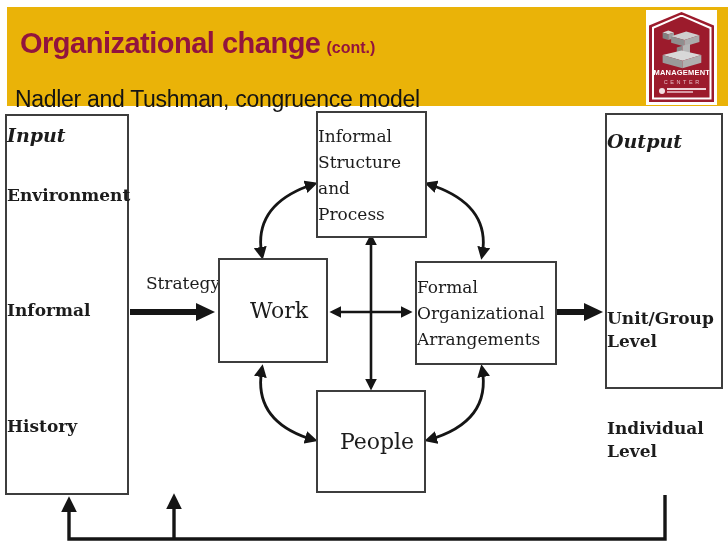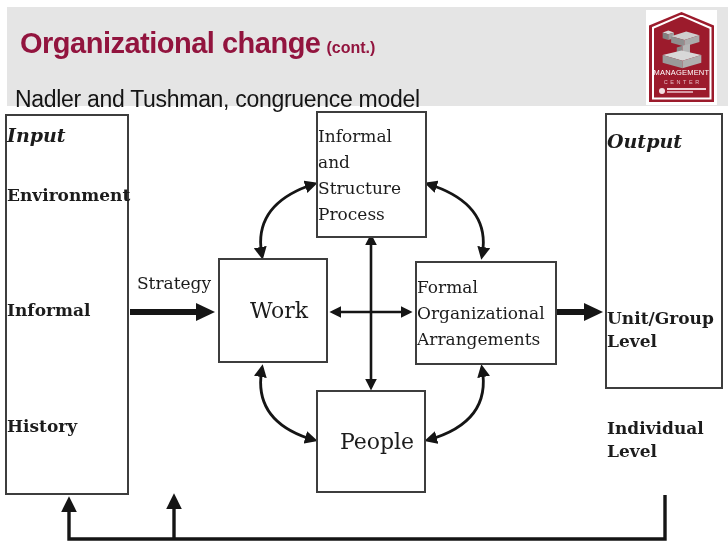--- a/index.html
+++ b/index.html
@@ -6,21 +6,21 @@
   html,body { background:#ffffff; }
   .slide {
     position:relative; width:728px; height:546px;
     background:#ffffff; overflow:hidden;
     font-family:"Liberation Sans", sans-serif;
   }
 
   
   .header-panel {
     position:absolute; left:7px; top:7px; width:721px; height:99px;
-    background:#e5e5e5;
+    background:#eab308;
   }
   .title-row { position:absolute; left:13px; top:20px; white-space:nowrap; }
   .title {
     font-size:29px; font-weight:bold; letter-spacing:-0.5px;
     color:#92143e;
   }
   .title-suffix { font-size:16px; font-weight:bold; color:#92143e; margin-left:6px; }
   .subtitle {
     position:absolute; left:8px; top:79px;
     font-size:23px; color:#141414; letter-spacing:-0.3px; white-space:nowrap;
@@ -34,21 +34,21 @@
   .badge, .badge-ring, .badge-core {
     position:absolute;
     clip-path:polygon(50% 0%, 100% 15%, 100% 100%, 0% 100%, 0% 15%);
   }
   .badge { inset:2px 3px 3px 3px; background:#9c1b2c; }
   .badge-ring { inset:2.5px; background:#ffffff; }
   .badge-core { inset:2px; background:#9c1b2c; }
   .logo-blocks { position:absolute; left:3px; top:9px; width:49px; height:45px; }
   .logo-line1 {
     position:absolute; left:0; right:0; bottom:21px;
-    font-size:7.5px; font-weight:normal; color:#ffffff; 
+    font-size:7.5px; font-weight:bold; color:#ffffff; 
     letter-spacing:0.2px; white-space:nowrap;
   }
   .logo-line2 {
     position:absolute; left:0; right:0; bottom:13px;
     font-size:5.5px; color:#e7bec6; text-align:center;
     letter-spacing:2.6px; text-indent:2.6px; white-space:nowrap;
   }
   .logo-fineprint { position:absolute; left:5px; right:4px; bottom:3px; height:8px; }
   .fine-dot {
     position:absolute; left:0; top:1px; width:6px; height:6px; border-radius:50%;
@@ -84,21 +84,21 @@
   .input-box  { left:5px;   top:8px;   width:124px; height:381px; }
   .output-box { left:605px; top:7px;   width:118px; height:276px; }
   .informal-box { left:316px; top:5px;   width:111px; height:127px; }
   .work-box     { left:218px; top:152px; width:110px; height:105px; }
   .formal-box   { left:415px; top:155px; width:142px; height:104px; }
   .people-box   { left:316px; top:284px; width:110px; height:103px; }
 
   .strategy-label {
     position:absolute; left:128px; top:167px; width:92px;
     font-family:"DejaVu Serif", serif; font-size:17px; color:#1c1c1c;
-    text-align:center;
+    text-align:right;
   }
 </style>
 </head>
 <body>
 
 <div class="slide">
 
   <div class="header-panel">
     <div class="title-row">
       <span class="title">Organizational change</span><span class="title-suffix">(cont.)</span>
@@ -175,22 +175,22 @@
       <div class="heading" style="top:7px">Input</div>
       <div class="item" style="top:68px"><span>Environment</span></div>
       <div class="item" style="top:183px"><span>Informal</span></div>
       <div class="item" style="top:299px"><span>History</span></div>
     </div>
 
     <div class="strategy-label">Strategy</div>
 
     <div class="dbox informal-box multiline">
       <span>Informal</span>
+      <span>Structure</span>
       <span>and</span>
-      <span>Structure</span>
       <span>Process</span>
     </div>
 
     <div class="dbox work-box center-label">
       <span>Work</span>
     </div>
 
     <div class="dbox formal-box multiline">
       <span>Formal</span>
       <span>Organizational</span>

